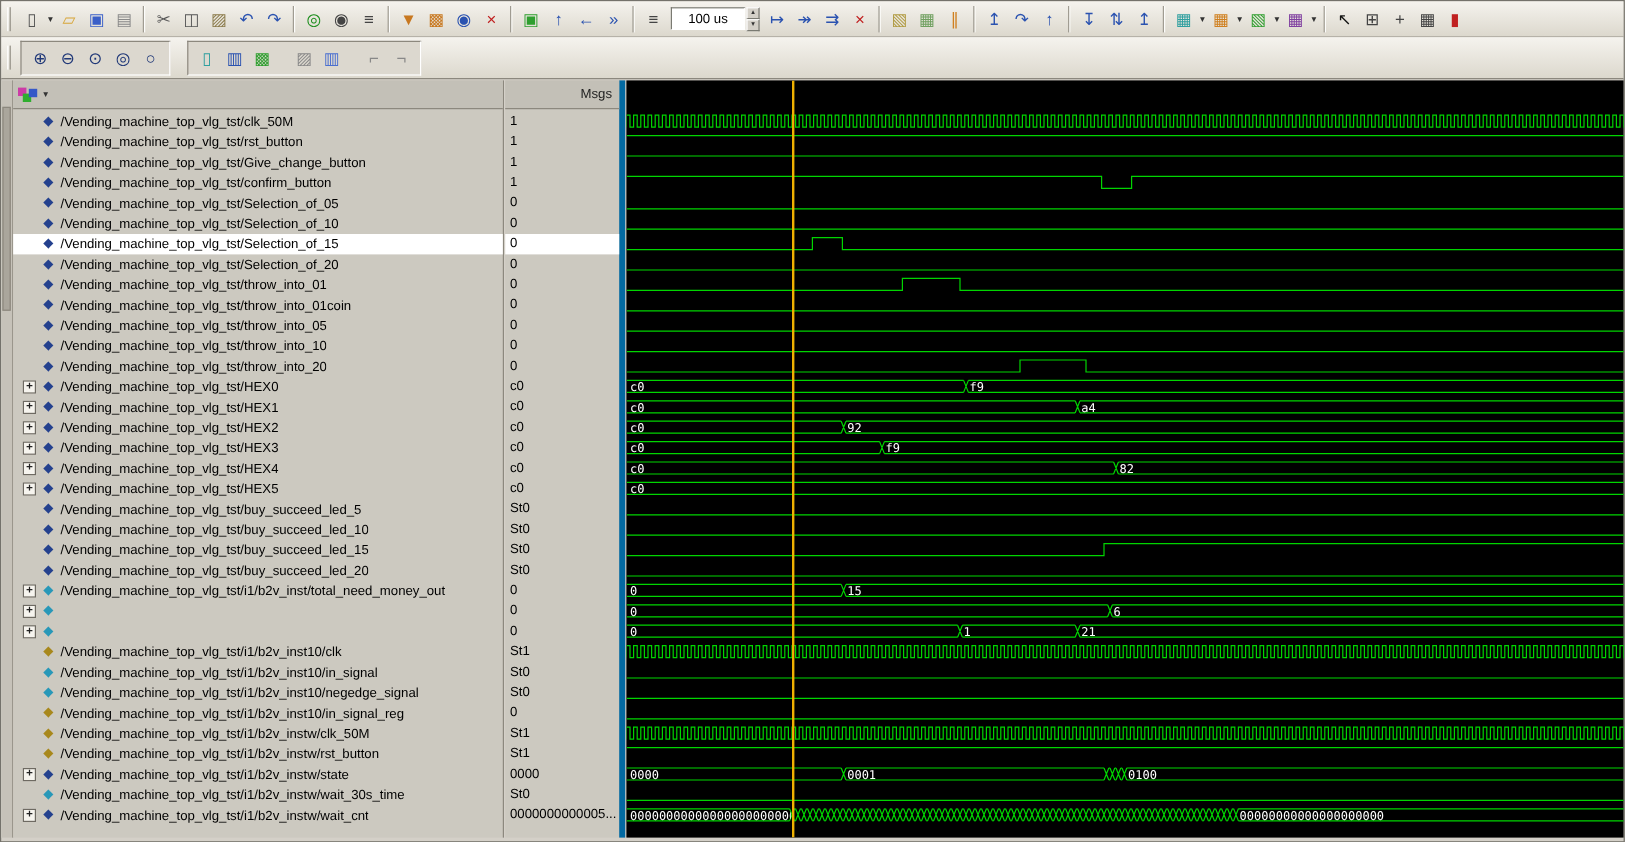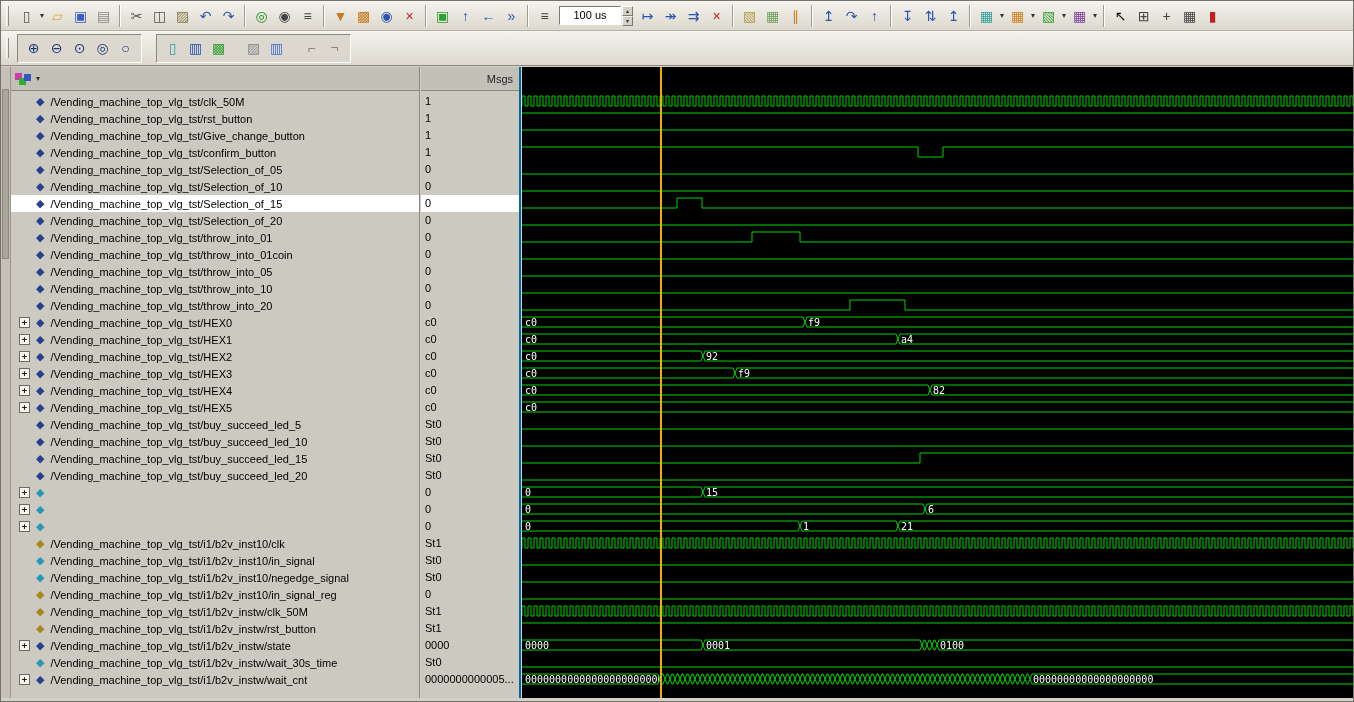--- a/index.html
+++ b/index.html
@@ -6,32 +6,32 @@
   body{font-family:"Liberation Sans",sans-serif;background:#8f8f8f}
   .window{position:relative;width:1354px;height:702px;background:#d4d0c8;border:1px solid #74726b;overflow:hidden}
   .toolbar{display:flex;align-items:center;background:linear-gradient(#f5f3ee,#dcd8cd);border-bottom:1px solid #b6b2a8;padding:0 2px}
   #toolbar1{height:30px}
   #toolbar2{height:35px;border-bottom:1px solid #8c887e}
   .grip{width:3px;height:20px;border-left:1px solid #fff;border-right:1px solid #928e84;margin:0 6px 0 3px}
   .tsep{width:0;height:22px;border-left:1px solid #a09c92;border-right:1px solid #fdfdfb;margin:0 4px}
   .tbtn{display:flex;align-items:center;justify-content:center;width:23px;height:23px;border:1px solid transparent}
   .tbtn .g{font-size:14px;line-height:1}
   .caret{font-size:8px;color:#333;width:8px;text-align:center}
-  .timefield{display:flex;align-items:flex-start;margin:0 3px}
+  .timefield{display:flex;align-items:center;margin:0 3px}
   .tf-box{width:62px;height:19px;background:#fff;border:1px solid;border-color:#7a7a72 #fff #fff #7a7a72;font-size:11px;display:flex;align-items:center;justify-content:center;color:#000}
   .spin{display:flex;flex-direction:column;margin-left:1px}
   .spin span{font-size:6px;line-height:8px;width:11px;text-align:center;background:#d4d0c8;border:1px solid;border-color:#fff #7a7a72 #7a7a72 #fff;color:#333}
   .sunken{display:flex;align-items:center;padding:2px 4px;border:1px solid;border-color:#8c887e #fff #fff #8c887e;margin:0 12px 0 2px;background:#dcd8cf}
   .tgap{width:12px}
   .main{position:absolute;left:0;top:66px;width:1354px;bottom:3px;background:#d4d0c8}
   .vscroll{position:absolute;left:0;top:0;width:10px;height:100%;background:#c6c2b9;border-right:1px solid #9a968c}
   .vthumb{position:absolute;left:1px;top:22px;width:7px;height:170px;background:#aaa69c;border:1px solid #8c887e}
   .names{position:absolute;left:10px;top:0;width:409px;height:100%;background:#ccc9c0;border-right:1px solid #8c887e}
   .panel-header{height:24px;background:#c3c0b7;border-bottom:1px solid #8c887e;display:flex;align-items:center;padding:0 4px;font-size:11px;color:#222}
-  .msgs{position:absolute;left:420px;top:0;width:100px;height:100%;background:#ccc9c0;border-right:2px solid #0369a1}
+  .msgs{position:absolute;left:420px;top:0;width:100px;height:100%;background:#ccc9c0;border-right:5px solid #0369a1}
   .msgs .panel-header{justify-content:flex-end;padding-right:6px}
   .waves{position:absolute;left:521px;top:0;right:0;height:100%;background:#000;overflow:hidden}
   .rows{position:absolute;top:26px;left:0;right:0}
   .name-row{height:17px;display:flex;align-items:center;padding-left:8px;white-space:nowrap;overflow:hidden;font-size:11px;color:#000}
   .name-row.sel,.msg-row.sel{background:#fff}
   .msg-row{height:17px;line-height:17px;font-size:11px;padding-left:4px;color:#000;white-space:nowrap;overflow:hidden}
   .wave-row{height:17px}
   .plus{flex:0 0 11px;height:11px;border:1px solid #6e6a62;background:#f6f4ee;font:bold 9px/9px "DejaVu Sans Mono",monospace;text-align:center;color:#222;margin-right:6px}
   .plus.hid{visibility:hidden}
   .dia{flex:0 0 auto;font-size:11px;margin-right:6px;line-height:1}
@@ -372,20 +372,21 @@
             <span class="sig-name">/Vending_machine_top_vlg_tst/buy_succeed_led_15</span>
           </div>
           <div class="name-row">
             <span class="plus hid">+</span>
             <span class="dia blue">◆</span>
             <span class="sig-name">/Vending_machine_top_vlg_tst/buy_succeed_led_20</span>
           </div>
           <div class="name-row">
             <span class="plus">+</span>
             <span class="dia cyan">◆</span>
+            <span class="sig-name">/Vending_machine_top_vlg_tst/i1/b2v_inst/total_need_money_out</span>
           </div>
           <div class="name-row">
             <span class="plus">+</span>
             <span class="dia cyan">◆</span>
           </div>
           <div class="name-row">
             <span class="plus">+</span>
             <span class="dia cyan">◆</span>
           </div>
           <div class="name-row">

